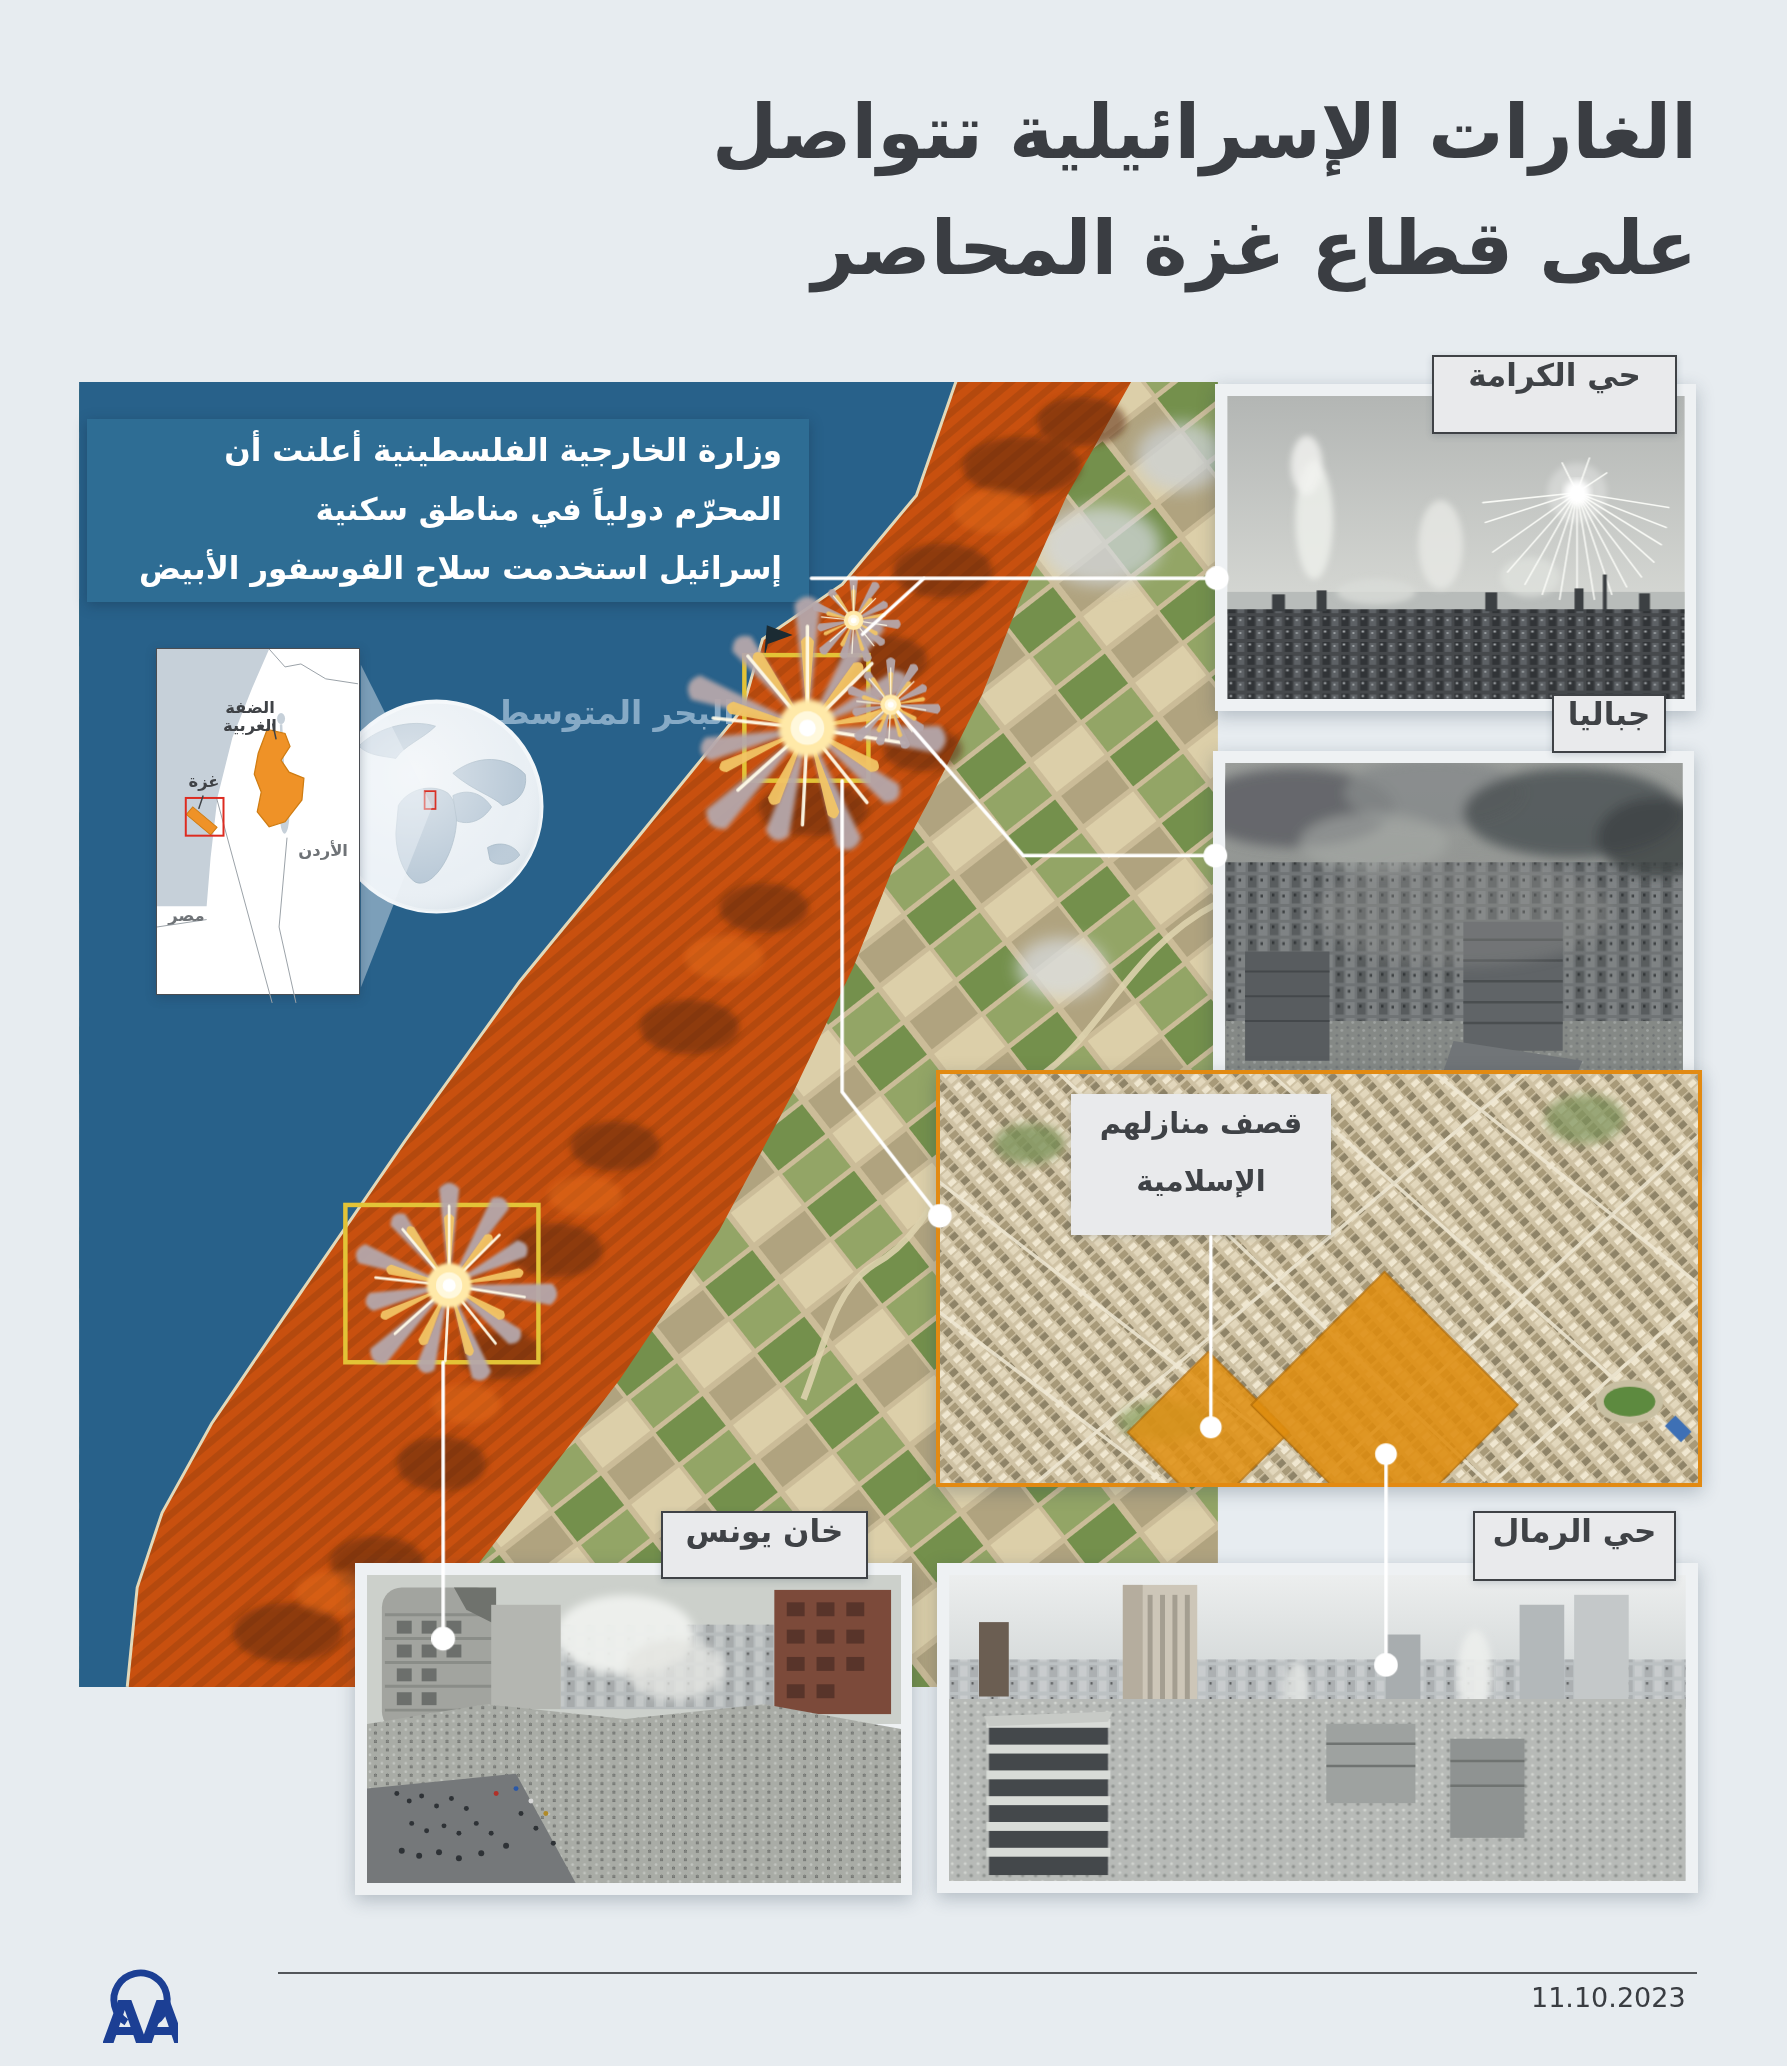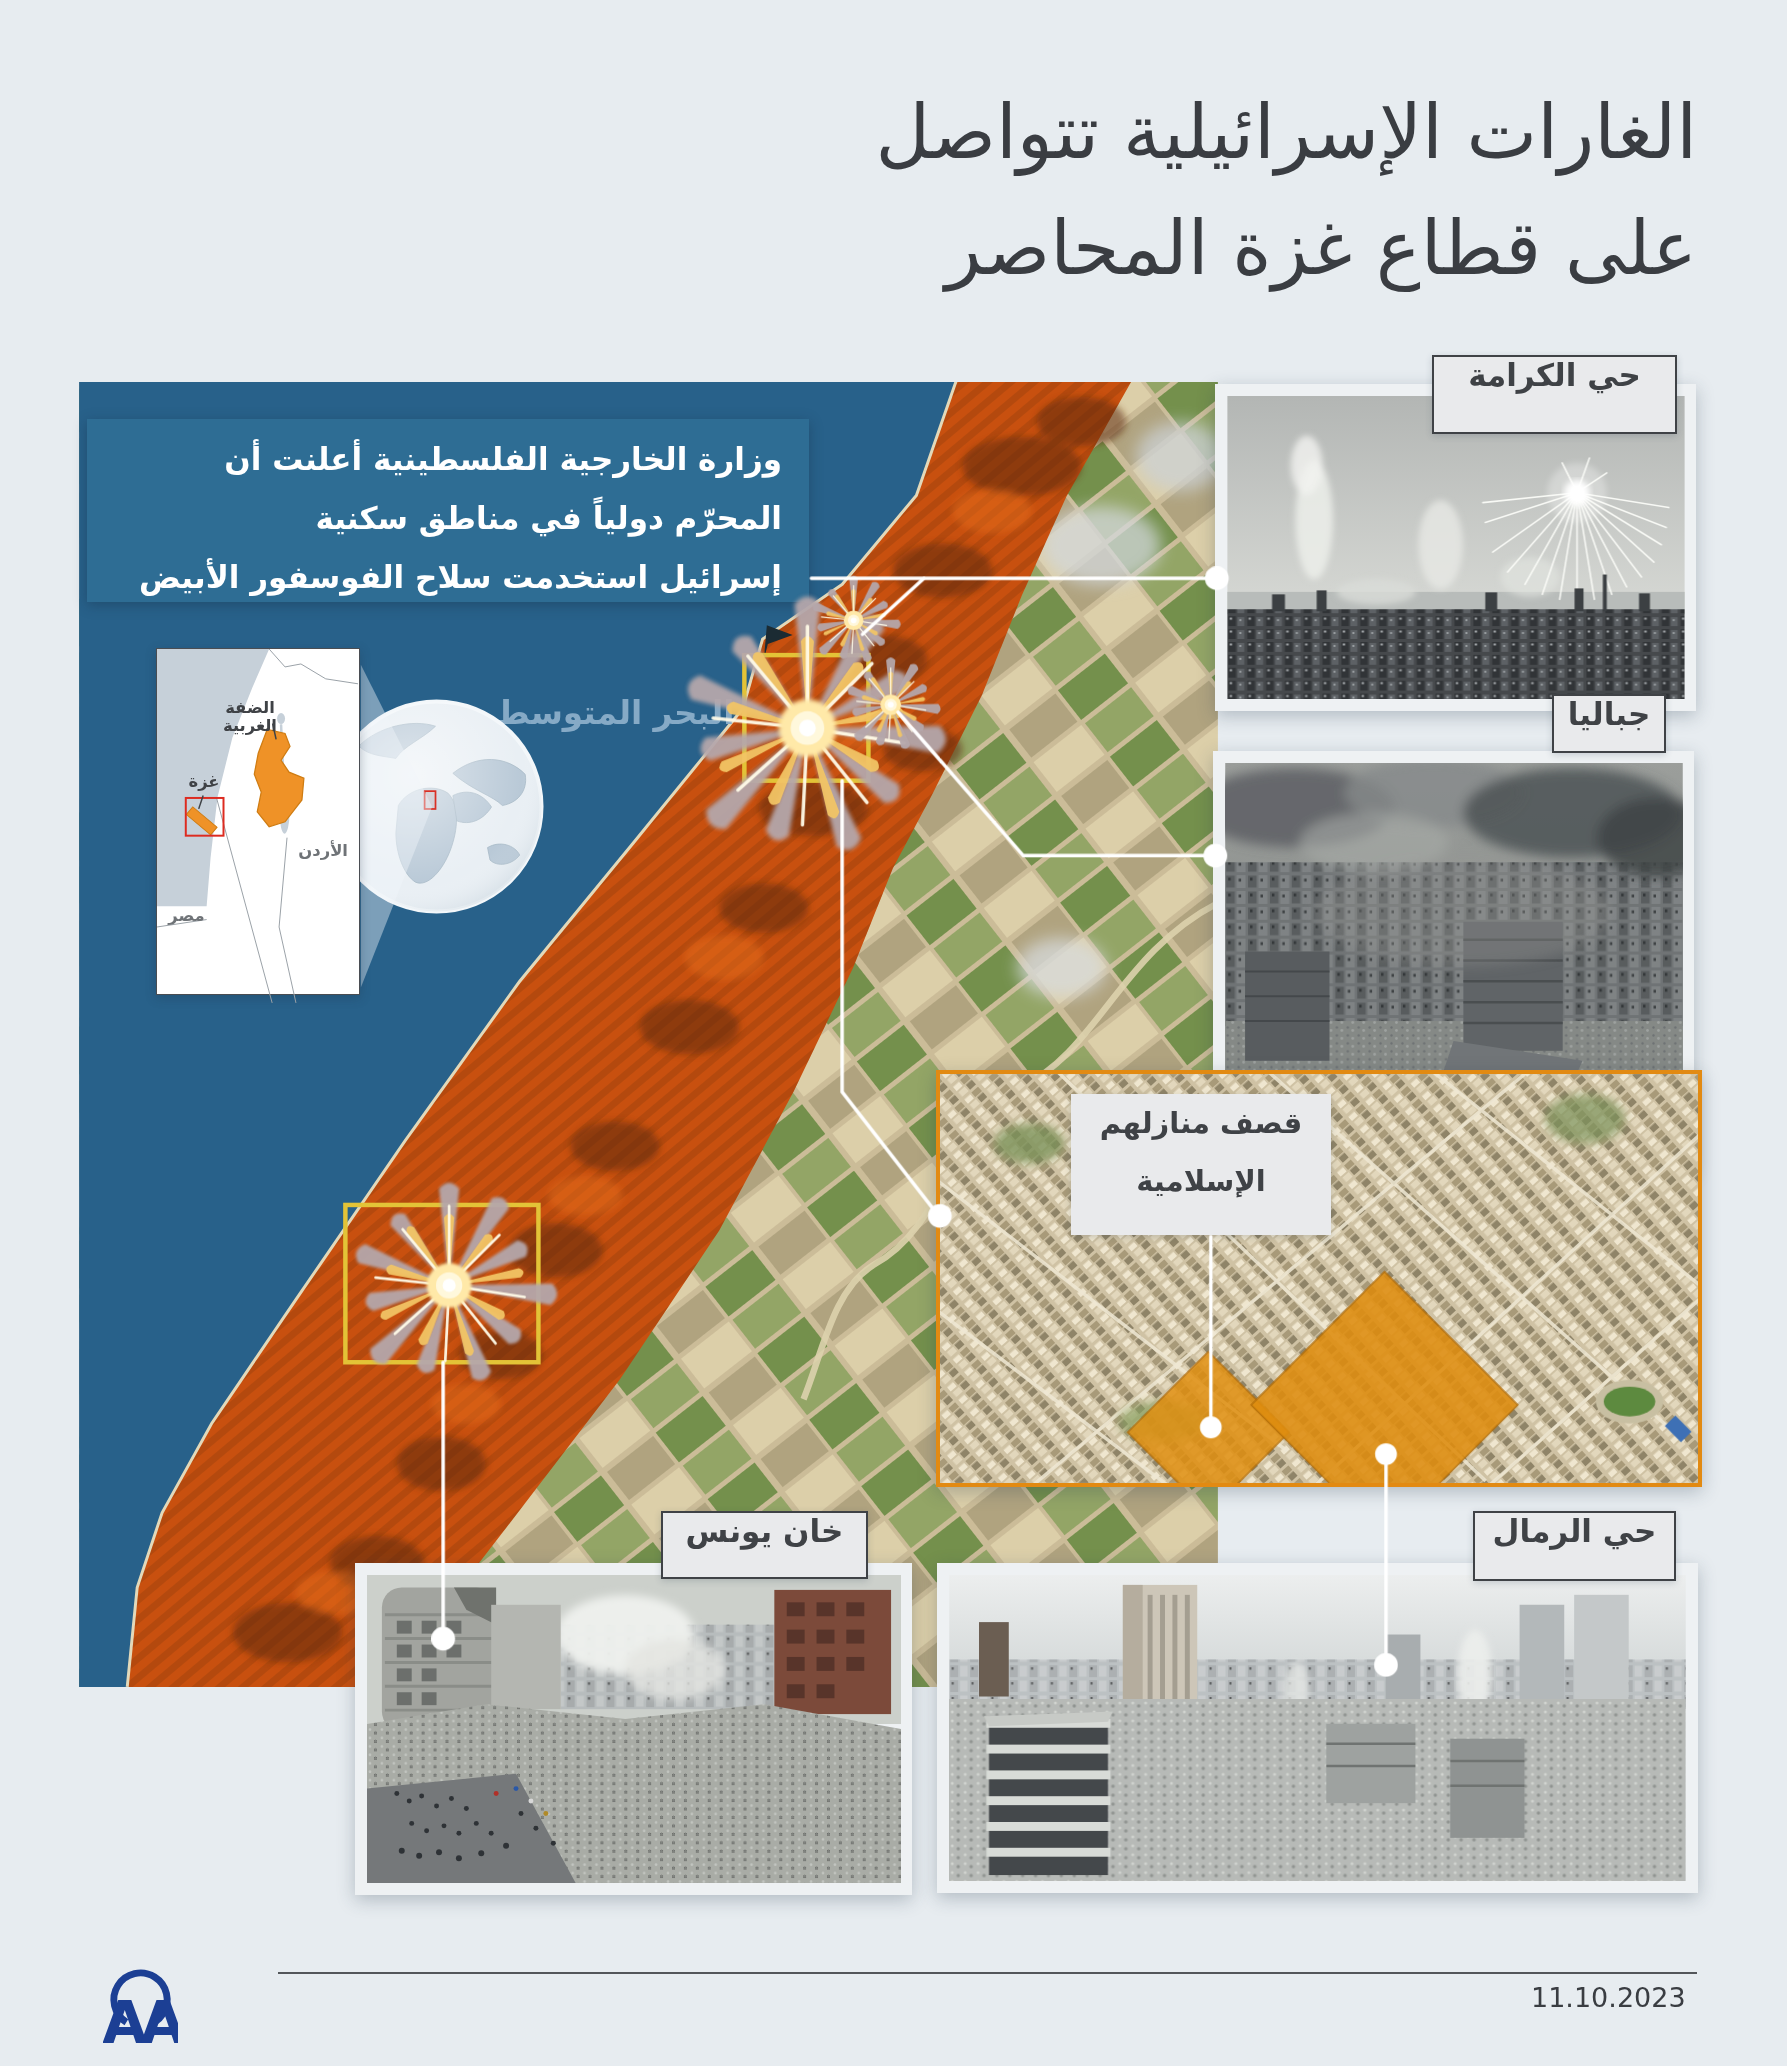--- a/index.html
+++ b/index.html
@@ -1,28 +1,28 @@
 <!DOCTYPE html>
 <html lang="ar" style="font-size:8px"><head>
 <meta charset="utf-8">
 <style>
   html,body{margin:0;padding:0;}
   body{font-family:"DejaVu Sans","Liberation Sans",sans-serif;}
   #canvas{position:relative;width:1787px;height:2066px;background:#e7ecf0;overflow:hidden;}
   .abs{position:absolute;}
   
   #title{right:90px;top:74px;width:1042px;direction:rtl;text-align:right;
-         font-size:75px;font-weight:normal;color:#3a3d42;line-height:1.55;}
+         font-size:75px;font-weight:bold;color:#3a3d42;line-height:1.55;}
   #subtitle{left:84px;top:97px;width:551px;direction:rtl;text-align:right;
             font-size:32px;font-weight:bold;color:#46494f;line-height:2.2;}
   
   #notebox{left:87px;top:419px;width:722px;height:183px;background:#2e6d94;
            box-shadow:0 3px 12px rgba(20,40,60,.35);direction:rtl;text-align:right;
            color:#ffffff;font-weight:bold;font-size:31px;line-height:1.9;
-           padding:11px 27px 0 0;box-sizing:border-box;}
+           padding:2px 27px 0 0;box-sizing:border-box;}
   
   #inset{left:156px;top:640px;width:204px;height:347px;background:#ffffff;
          border:1.5px solid #4a4d52;box-sizing:border-box;box-shadow:0 3px 10px rgba(30,50,70,.3);margin-top:8px;}
   .insetlabel{position:absolute;direction:rtl;text-align:center;font-weight:bold;
               color:#3f4246;font-size:16.4px;line-height:1.1;}
   
   .frame{background:#eef1f3;box-shadow:0 5px 17px rgba(40,60,80,.28);}
   .frame svg{position:absolute;left:12px;top:12px;}
   
   .taglabel{background:#e9eaec;border:2px solid #3f4246;color:#3f4246;direction:rtl;

